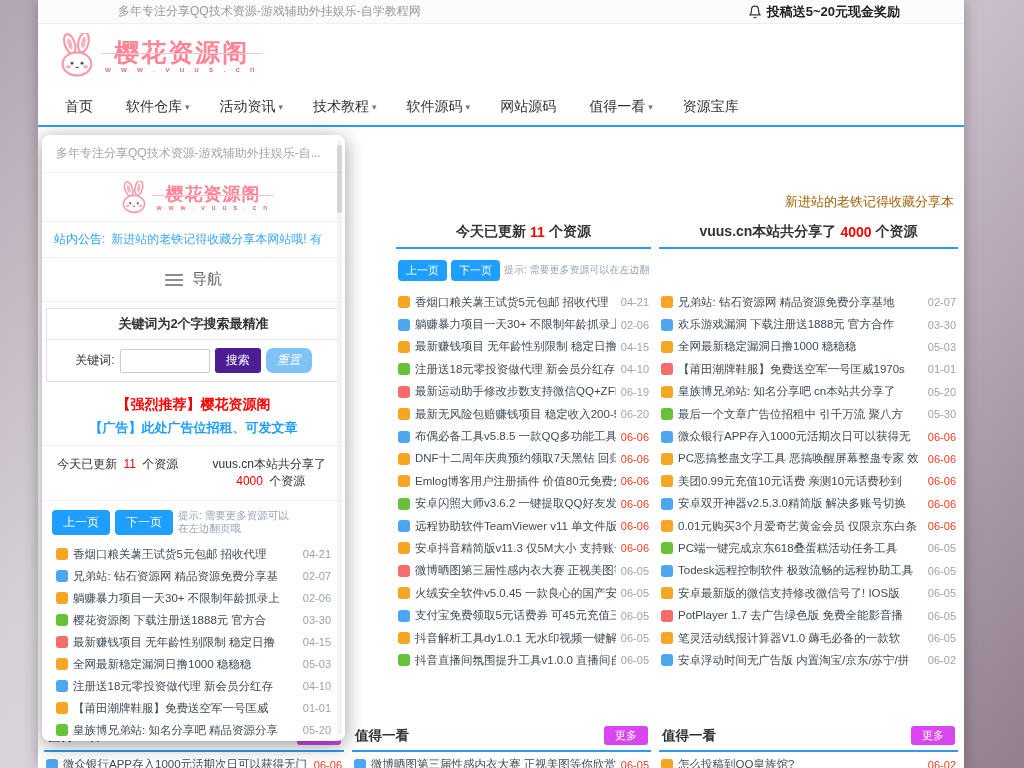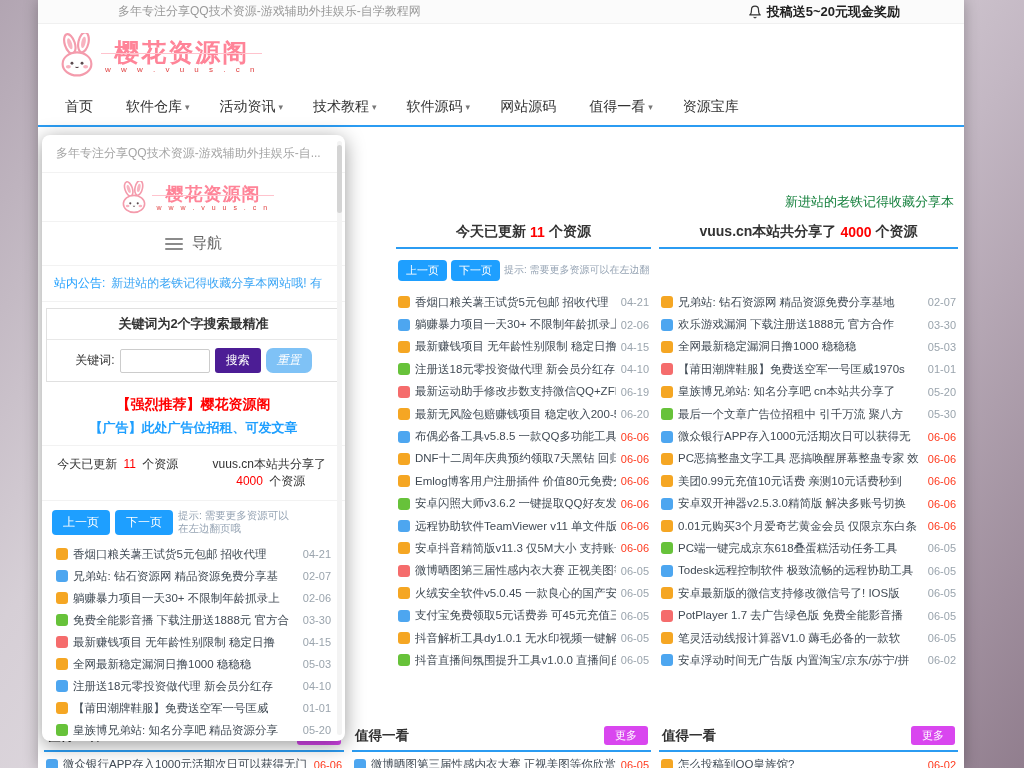--- a/index.html
+++ b/index.html
@@ -22,21 +22,21 @@
   .logo-title{position:relative;font-size:25px;font-weight:700;color:#ff8498;letter-spacing:2px;line-height:26px;}
   .logo-title::after{content:"";position:absolute;left:-4px;right:-4px;top:55%;height:1px;background:#ffc3cd;}
   .logo-url{font-size:8px;color:#e04343;letter-spacing:4px;margin-top:0;}
   
   .nav{height:37px;display:flex;align-items:center;padding:0 12px;background:#fff;border-bottom:2px solid #2b9cf2;}
   .nav-item{padding:0 15px;font-size:14px;color:#333;display:flex;align-items:center;gap:3px;cursor:pointer;white-space:nowrap;}
   .nav-item .caret{font-size:9px;color:#777;}
   
   .main{position:relative;height:642px;padding:0 6px;background:#fff;}
   .notice-row{height:84px;display:flex;align-items:flex-end;justify-content:flex-end;padding:0 4px 6px 0;}
-  .main-notice{color:#15803d;font-size:13px;}
+  .main-notice{color:#a16207;font-size:13px;}
   .grid{display:grid;grid-template-columns:300px 1fr 1fr;column-gap:8px;}
   .col{min-width:0;}
   .col1{display:flex;flex-direction:column;justify-content:flex-end;}
   .panel-head{height:30px;display:flex;align-items:center;justify-content:center;
     font-size:14px;font-weight:700;color:#333;border-bottom:2px solid #2b9cf2;white-space:nowrap;}
   .panel-head .num{color:#f00;margin:0 4px;}
   .res-left{margin-left:44px;}
   .pag-row{height:42px;display:flex;align-items:center;justify-content:center;gap:4px;padding:0 2px;overflow:hidden;}
   .pag-spacer{height:42px;}
   .btn-page{background:#1e9fff;color:#fff;font-size:11px;padding:3px 8px;border-radius:4px;border:none;cursor:pointer;white-space:nowrap;}
@@ -484,34 +484,34 @@
             </g>
           <path d="M30 47 q2 2 4 0" stroke="#5b4a4f" stroke-width="1.5" fill="none"></path>
         </svg>
         <div class="logo-textcol">
           <div class="logo-title">樱花资源阁</div>
           <div class="logo-url">w w w . v u u s . c n</div>
         </div>
       </div>
     </div>
 
+    <div class="ov-sec ov-notice">
+      <span class="lbl">站内公告:</span>
+      <span class="txt">新进站的老铁记得收藏分享本网站哦! 有</span>
+    </div>
+
     <div class="ov-sec ov-nav">
       <span class="burger">
           <i></i>
           <i></i>
           <i></i>
         </span>
       <span>导航</span>
     </div>
 
-    <div class="ov-sec ov-notice">
-      <span class="lbl">站内公告:</span>
-      <span class="txt">新进站的老铁记得收藏分享本网站哦! 有</span>
-    </div>
-
     <div class="ov-search">
       <div class="ov-search-head">关键词为2个字搜索最精准</div>
       <div class="ov-search-row">
         <span>关键词:</span>
         <input class="kw-input" type="text" style="">
         <button class="btn-search">搜索</button>
         <button class="btn-reset">重置</button>
       </div>
     </div>
 
@@ -552,21 +552,21 @@
         </div>
 
         <div class="row">
           <span class="fic" style="background: rgb(245, 166, 35);"></span>
           <span class="t">躺赚暴力项目一天30+ 不限制年龄抓录上</span>
           <span class="d">02-06</span>
         </div>
 
         <div class="row">
           <span class="fic" style="background: rgb(103, 194, 58);"></span>
-          <span class="t">免费全能影音播 下载注册送1888元 官方合</span>
+          <span class="t">樱花资源阁 下载注册送1888元 官方合</span>
           <span class="d">03-30</span>
         </div>
 
         <div class="row">
           <span class="fic" style="background: rgb(245, 108, 108);"></span>
           <span class="t">最新赚钱项目 无年龄性别限制 稳定日撸</span>
           <span class="d">04-15</span>
         </div>
 
         <div class="row">

